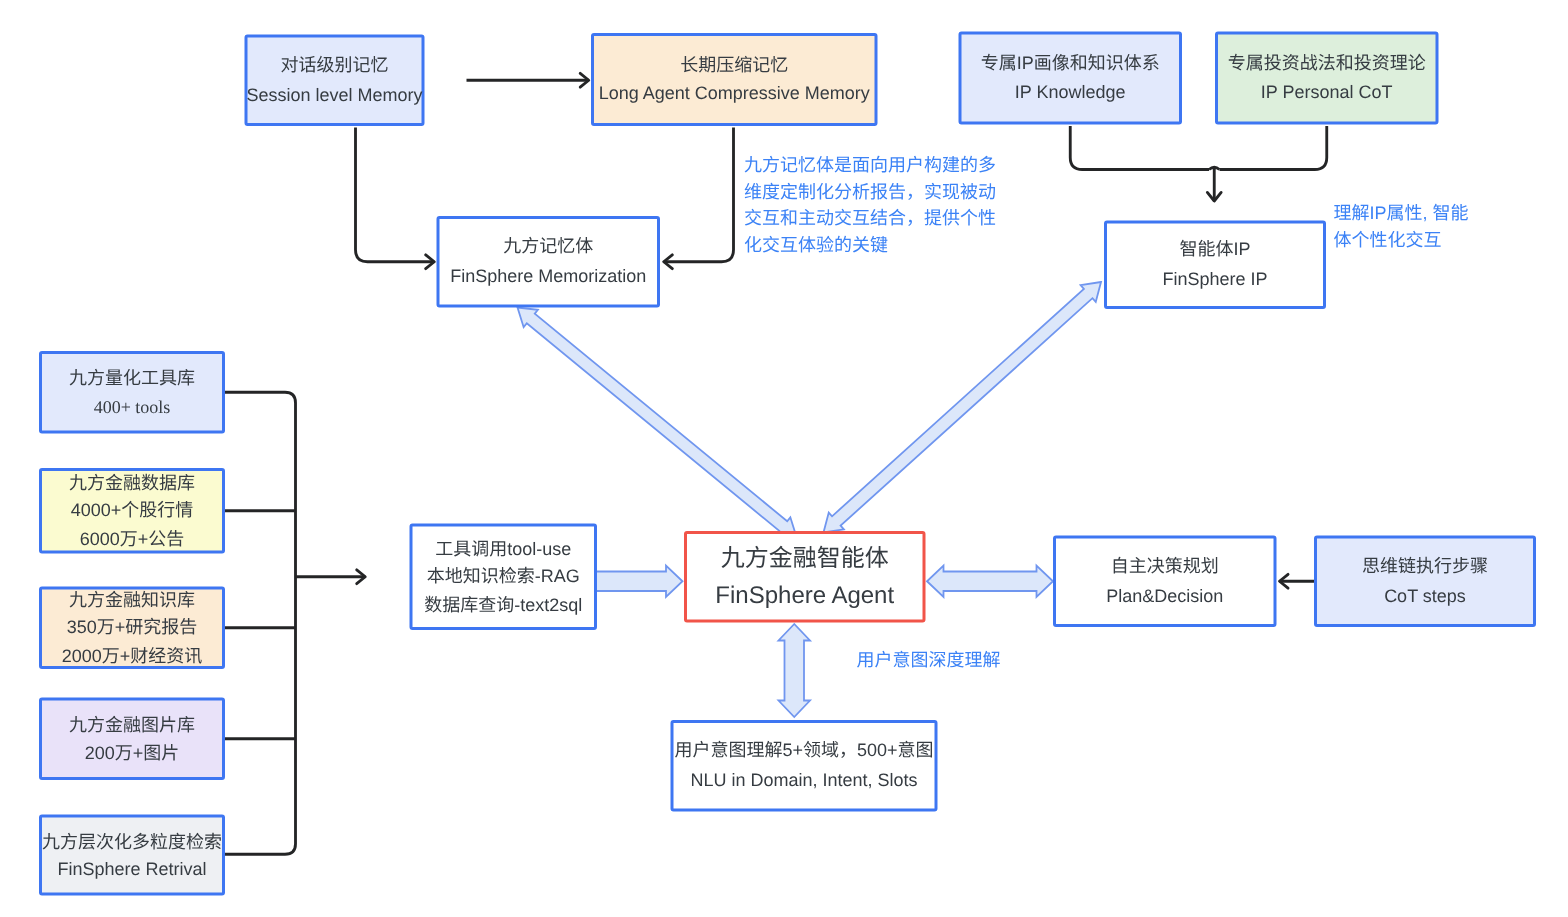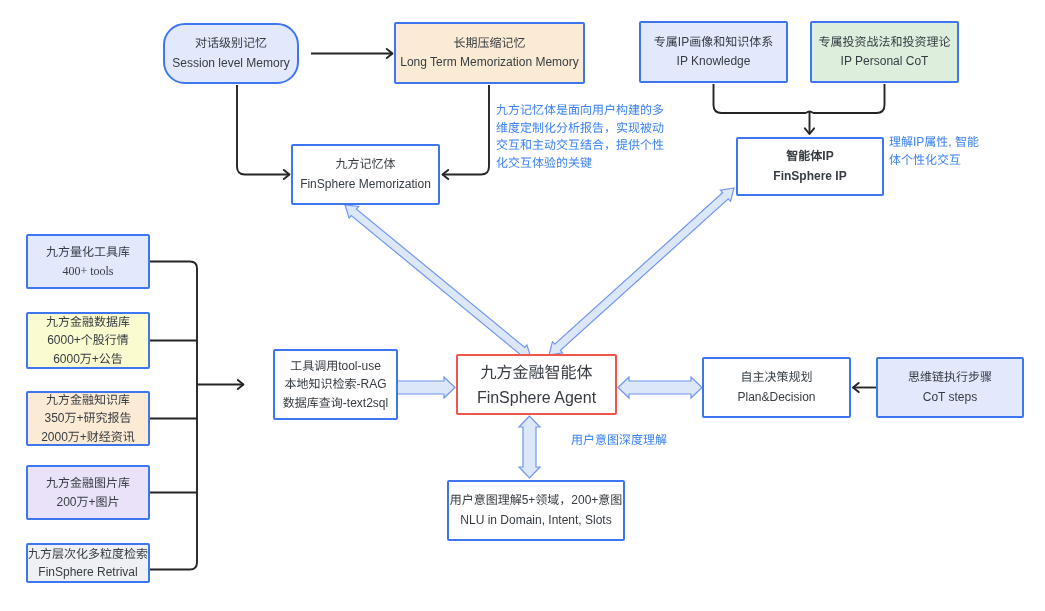--- a/index.html
+++ b/index.html
@@ -83,69 +83,69 @@
     </g>
     <g id="blockArrows" fill="#dce7fa" stroke="#7096ef" stroke-width="1.2" stroke-linejoin="miter">
         <polygon points="370.0,387.5 381.0,398.0 381.0,394.0 444.0,394.0 444.0,398.0 455.0,387.5 444.0,377.0 444.0,381.0 381.0,381.0 381.0,377.0"></polygon>
         <polygon points="618.0,387.5 629.0,398.0 629.0,394.0 691.0,394.0 691.0,398.0 702.0,387.5 691.0,377.0 691.0,381.0 629.0,381.0 629.0,377.0"></polygon>
         <polygon points="529.5,416.0 519.0,427.0 523.0,427.0 523.0,467.0 519.0,467.0 529.5,478.0 540.0,467.0 536.0,467.0 536.0,427.0 540.0,427.0"></polygon>
         <polygon points="345.0,205.0 349.1,218.1 351.2,215.5 519.5,353.9 517.4,356.5 531.0,358.0 526.9,344.9 524.8,347.5 356.5,209.1 358.6,206.5"></polygon>
         <polygon points="734.0,188.0 720.4,190.1 722.6,192.6 554.7,344.2 552.5,341.7 549.0,355.0 562.6,352.9 560.4,350.4 728.3,198.8 730.5,201.3"></polygon>
       </g>
   </svg>
 
-  <div class="node fill-blue" style="left:163px; top:23px;  width:136px; height:61px;border-radius:22px;">对话级别记忆
+  <div class="node fill-blue" style="left:163px; top:23px;  width:120px; height:61px;">对话级别记忆
 Session level Memory</div>
 
   <div class="node fill-peach" style="left:394px; top:22px;  width:191px; height:62px;">长期压缩记忆
-Long Term Memorization Memory</div>
+Long Agent Compressive Memory</div>
 
   <div class="node fill-blue" style="left:639px; top:21px;  width:149px; height:62px;">专属IP画像和知识体系
 IP Knowledge</div>
 
   <div class="node fill-green" style="left:810px; top:21px;  width:149px; height:62px;">专属投资战法和投资理论
 IP Personal CoT</div>
 
   <div class="node fill-white" style="left:291px; top:144px; width:149px; height:61px;">九方记忆体
 FinSphere Memorization</div>
 
-  <div class="node fill-white" style="left:736px; top:137px; width:148px; height:59px;font-weight:bold;">智能体IP
+  <div class="node fill-white" style="left:736px; top:147px; width:148px; height:59px;">智能体IP
 FinSphere IP</div>
 
   <div class="node fill-blue tight" style="left:26px; top:234px; width:124px; height:55px;font-family:Liberation Serif, serif;">九方量化工具库
 400+ tools</div>
 
   <div class="node fill-yellow tight" style="left:26px; top:312px; width:124px; height:57px;">九方金融数据库
-6000+个股行情
+4000+个股行情
 6000万+公告</div>
 
   <div class="node fill-peach tight" style="left:26px; top:391px; width:124px; height:55px;">九方金融知识库
 350万+研究报告
 2000万+财经资讯</div>
 
   <div class="node fill-purple tight" style="left:26px; top:465px; width:124px; height:55px;">九方金融图片库
 200万+图片</div>
 
-  <div class="node fill-gray tight" style="left:26px; top:543px; width:124px; height:40px;text-align:center;">九方层次化多粒度检索
+  <div class="node fill-gray tight" style="left:26px; top:543px; width:124px; height:54px;text-align:center;">九方层次化多粒度检索
 FinSphere Retrival</div>
 
   <div class="node fill-white tight" style="left:245px; top:349px; width:125px; height:71px;margin-left:28px;">工具调用tool-use
 本地知识检索-RAG
 数据库查询-text2sql</div>
 
   <div class="node fill-white" style="left:702px; top:357px; width:149px; height:61px;">自主决策规划
 Plan&amp;Decision</div>
 
   <div class="node fill-white agent" style="left:456px; top:354px; width:161px; height:61px;">九方金融智能体
 FinSphere Agent</div>
 
   <div class="node fill-blue" style="left:876px; top:357px; width:148px; height:61px;">思维链执行步骤
 CoT steps</div>
 
-  <div class="node fill-white" style="left:447px; top:480px; width:178px; height:61px;">用户意图理解5+领域，200+意图
+  <div class="node fill-white" style="left:447px; top:480px; width:178px; height:61px;">用户意图理解5+领域，500+意图
 NLU in Domain, Intent, Slots</div>
 
   <div class="note" style="left:496px; top:102px; width:172px;">九方记忆体是面向用户构建的多
 维度定制化分析报告，实现被动
 交互和主动交互结合，提供个性
 化交互体验的关键</div>
 
   <div class="note" style="left:889px; top:134px; width:110px;">理解IP属性, 智能
 体个性化交互</div>
 

